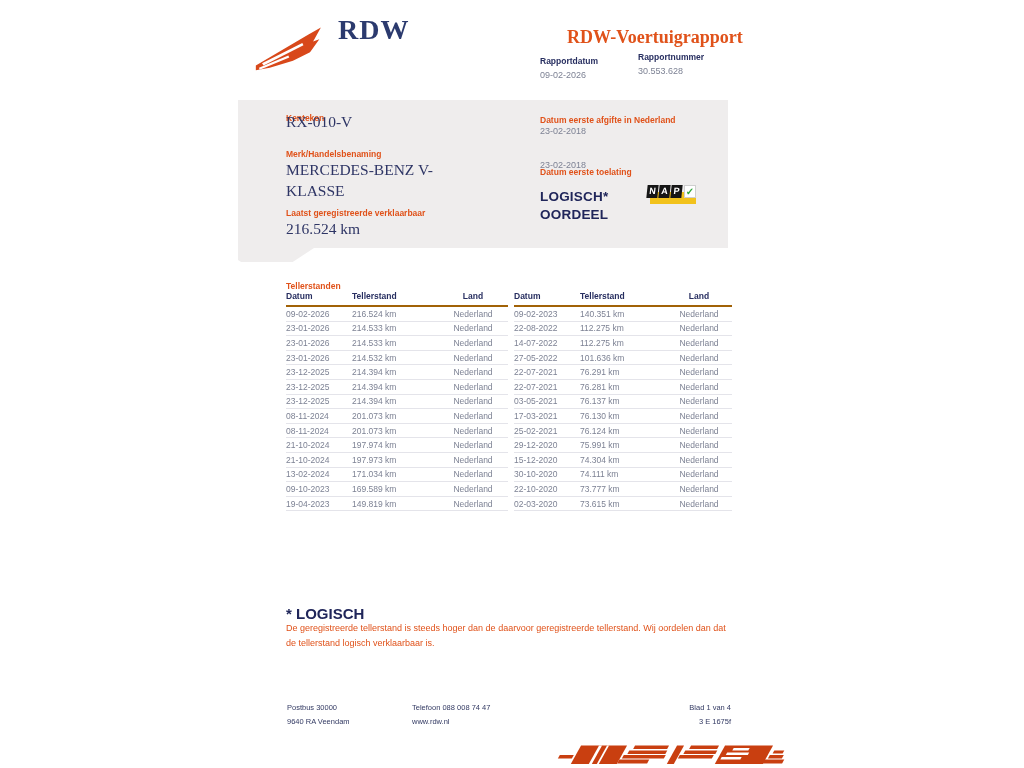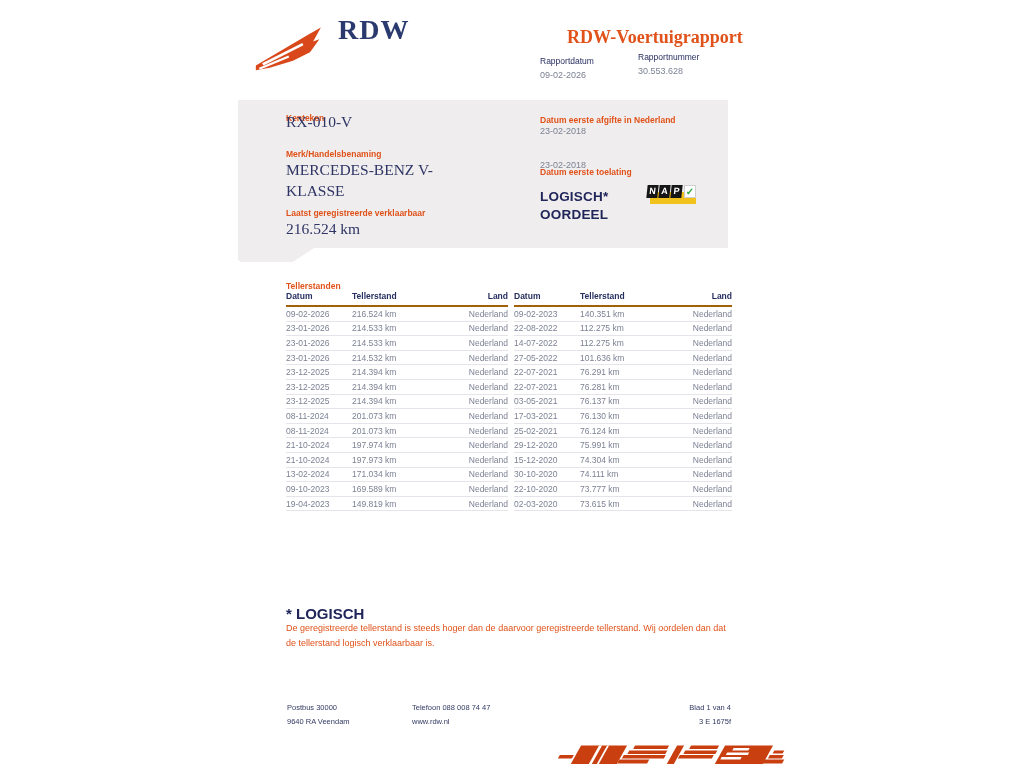--- a/index.html
+++ b/index.html
@@ -6,21 +6,21 @@
   html,body { width:1024px; height:768px; }
   body { font-family:"Liberation Sans", sans-serif; background:#ffffff; position:relative; overflow:hidden; }
   .page { position:absolute; left:0; top:0; width:1024px; height:768px; background:#fff; }
 
   
   .logo-icon { position:absolute; left:253px; top:26px; width:80px; height:48px; }
   .logo-word { position:absolute; left:338px; top:14px; font-family:"Liberation Serif", serif; font-weight:bold;
                font-size:28px; color:#2B3A6E; letter-spacing:1px; }
   .report-title { position:absolute; left:540px; top:27px; font-family:"Liberation Serif", serif; font-weight:bold;
                   font-size:18px; color:#E0521A;margin-left:27px; }
-  .hdr-field-label { font-size:8.5px; font-weight:normal; color:#272E60; }
+  .hdr-field-label { font-size:8.5px; font-weight:bold; color:#272E60; }
   .hdr-field-value { font-size:9px; color:#7D8294; margin-top:4px; }
   .hdr-field-1 { position:absolute; left:540px; top:56px; }
   .hdr-field-2 { position:absolute; left:607px; top:52px;margin-left:31px; }
 
   
   .panel { position:absolute; left:238px; top:100px; width:490px; height:148px; background:#EFEDED; }
   .panel-tab { position:absolute; left:238px; top:248px; width:76px; height:14px; background:#EFEDED;
                clip-path:polygon(0 0, 100% 0, 72% 100%, 4% 100%, 0 86%); }
   .lbl { font-size:8.5px; font-weight:bold; color:#E0521A; }
   .val-serif { font-family:"Liberation Serif", serif; font-size:15.5px; color:#2E3565; line-height:21px; }
@@ -51,21 +51,21 @@
   .section-title { position:absolute; left:286px; top:281px; }
   .mtable { position:absolute; top:291px; }
   .mtable.left { left:286px; width:222px; }
   .mtable.right { left:514px; width:218px; }
   .mt-head { display:flex; font-size:8.5px; font-weight:bold; color:#272E60;
              border-bottom:2px solid #a16207; padding-bottom:4px; }
   .mt-row { display:flex; font-size:8.5px; color:#7D8294; height:14.6px; align-items:center;
             border-bottom:1px solid #E4E4EA; }
   .c-datum { width:66px; }
   .c-teller { width:86px; }
-  .c-land { flex:1; text-align:right; }
+  .c-land { flex:1; text-align:center; }
 
   
   .fn-title { position:absolute; left:286px; top:605px; font-size:15px; font-weight:bold; color:#20265A; }
   .fn-text { position:absolute; left:286px; top:621px; width:452px; font-size:9px; color:#E0521A; line-height:15px; }
 
   
   .ft { position:absolute; font-size:7.5px; color:#333A63; line-height:14px; }
   .ft-addr { left:287px; top:701px; }
   .ft-contact { left:412px; top:701px; }
   .ft-page { left:631px; top:701px; width:100px; text-align:right; }

